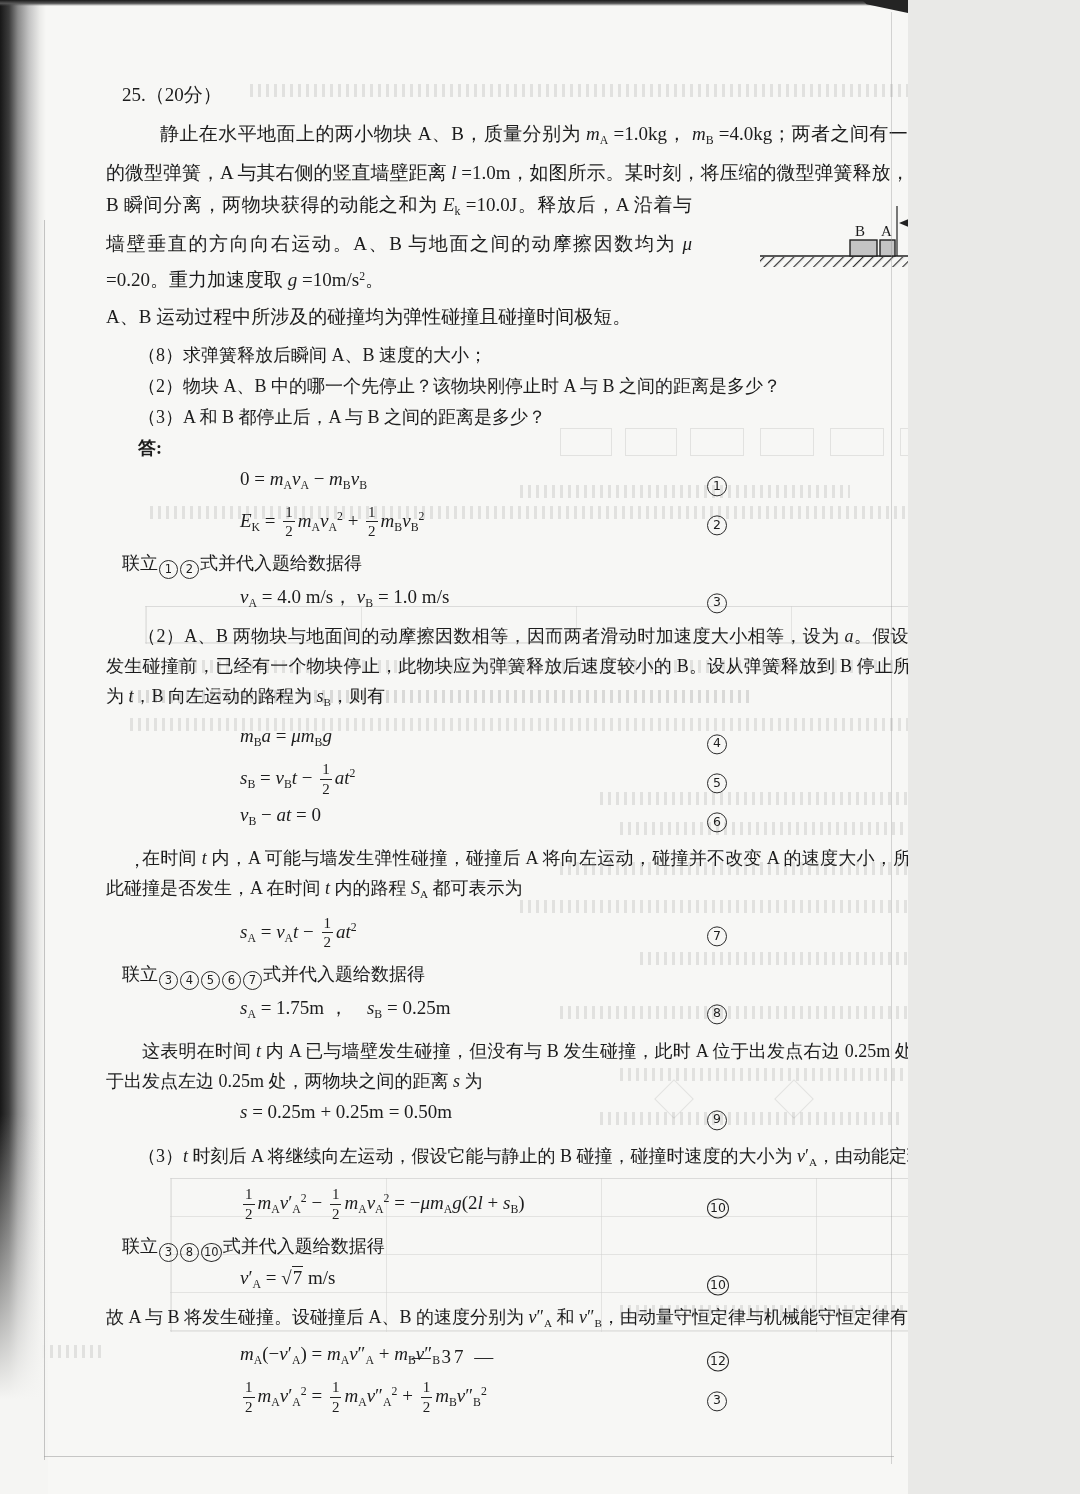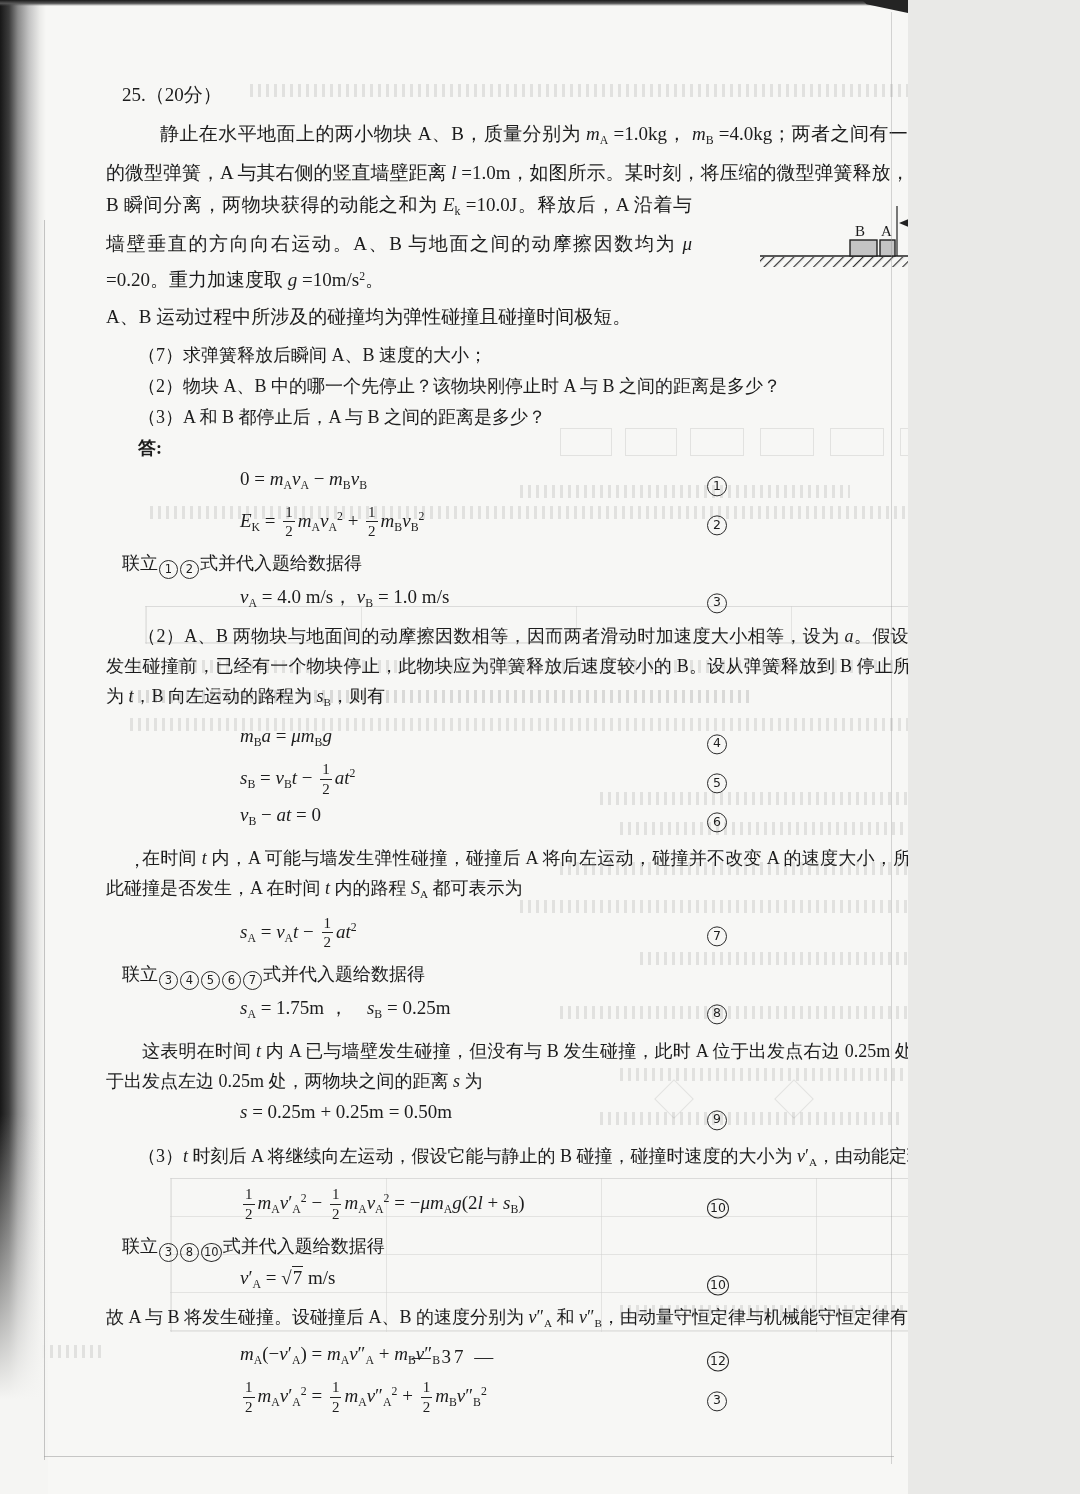--- a/index.html
+++ b/index.html
@@ -112,21 +112,21 @@
           <path d="M141 30 l11 -4.5 v9 z" fill="#222"></path>
           <path d="M238 30 l-11 -4.5 v9 z" fill="#222"></path>
           <text x="183" y="36" font-size="18" font-style="italic">l</text>
           <text x="97" y="43" font-size="15">B</text>
           <text x="123" y="43" font-size="15">A</text>
         </svg></span><span>物块获得的动能之和为 <i>E</i><sub>k</sub> =10.0J。释放后，A 沿着与墙壁垂直的方向向右运动。A、B 与地面之间的动摩擦因数均为 <i>μ</i> =0.20。重力加速度取 <i>g</i> =10m/s<sup>2</sup>。</span>
     </p>
     <p class="p-last">A、B 运动过程中所涉及的碰撞均为弹性碰撞且碰撞时间极短。</p>
 
     <div class="questions">
-      <div class="q">（7）求弹簧释放后瞬间 A、B 速度的大小；</div>
+      <div class="q">（8）求弹簧释放后瞬间 A、B 速度的大小；</div>
       <div class="q">（2）物块 A、B 中的哪一个先停止？该物块刚停止时 A 与 B 之间的距离是多少？</div>
       <div class="q">（3）A 和 B 都停止后，A 与 B 之间的距离是多少？</div>
     </div>
     <div class="ans">答:</div>
 
 
     <div class="eqrow">
       <span class="eq">0 = <i>m</i><sub>A</sub><i>v</i><sub>A</sub> − <i>m</i><sub>B</sub><i>v</i><sub>B</sub></span>
       <span class="eqn"><span class="c">1</span></span>
     </div>

